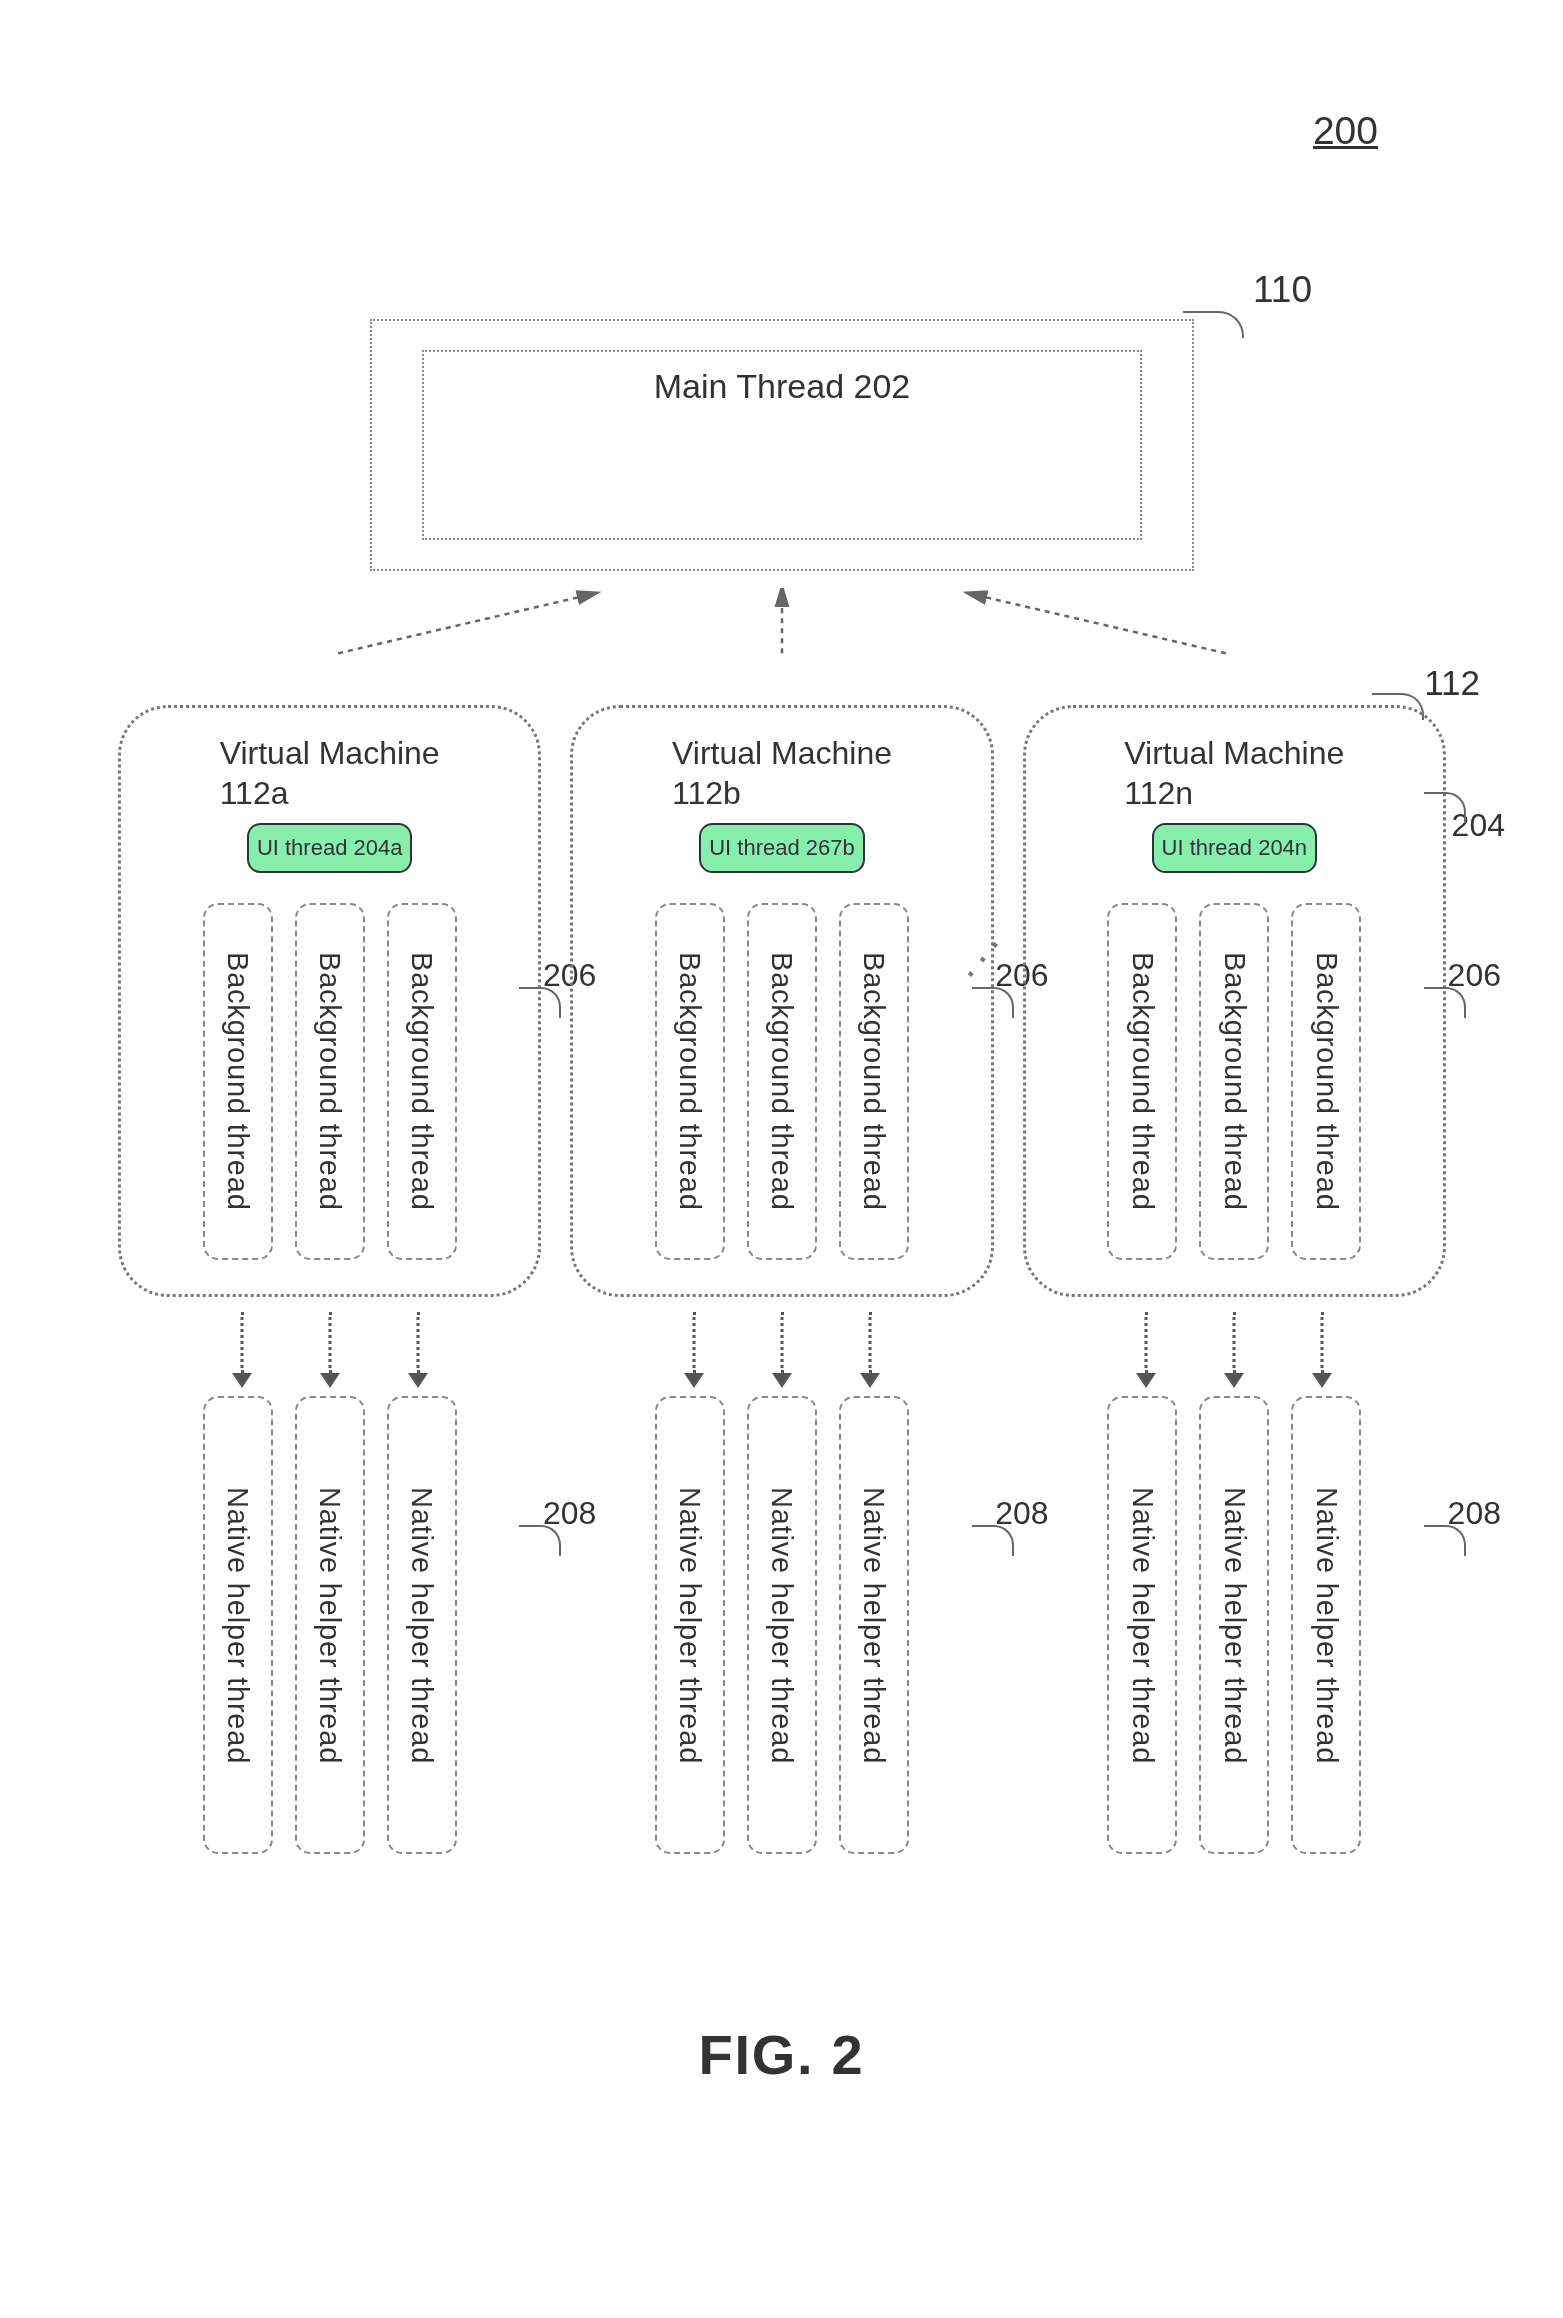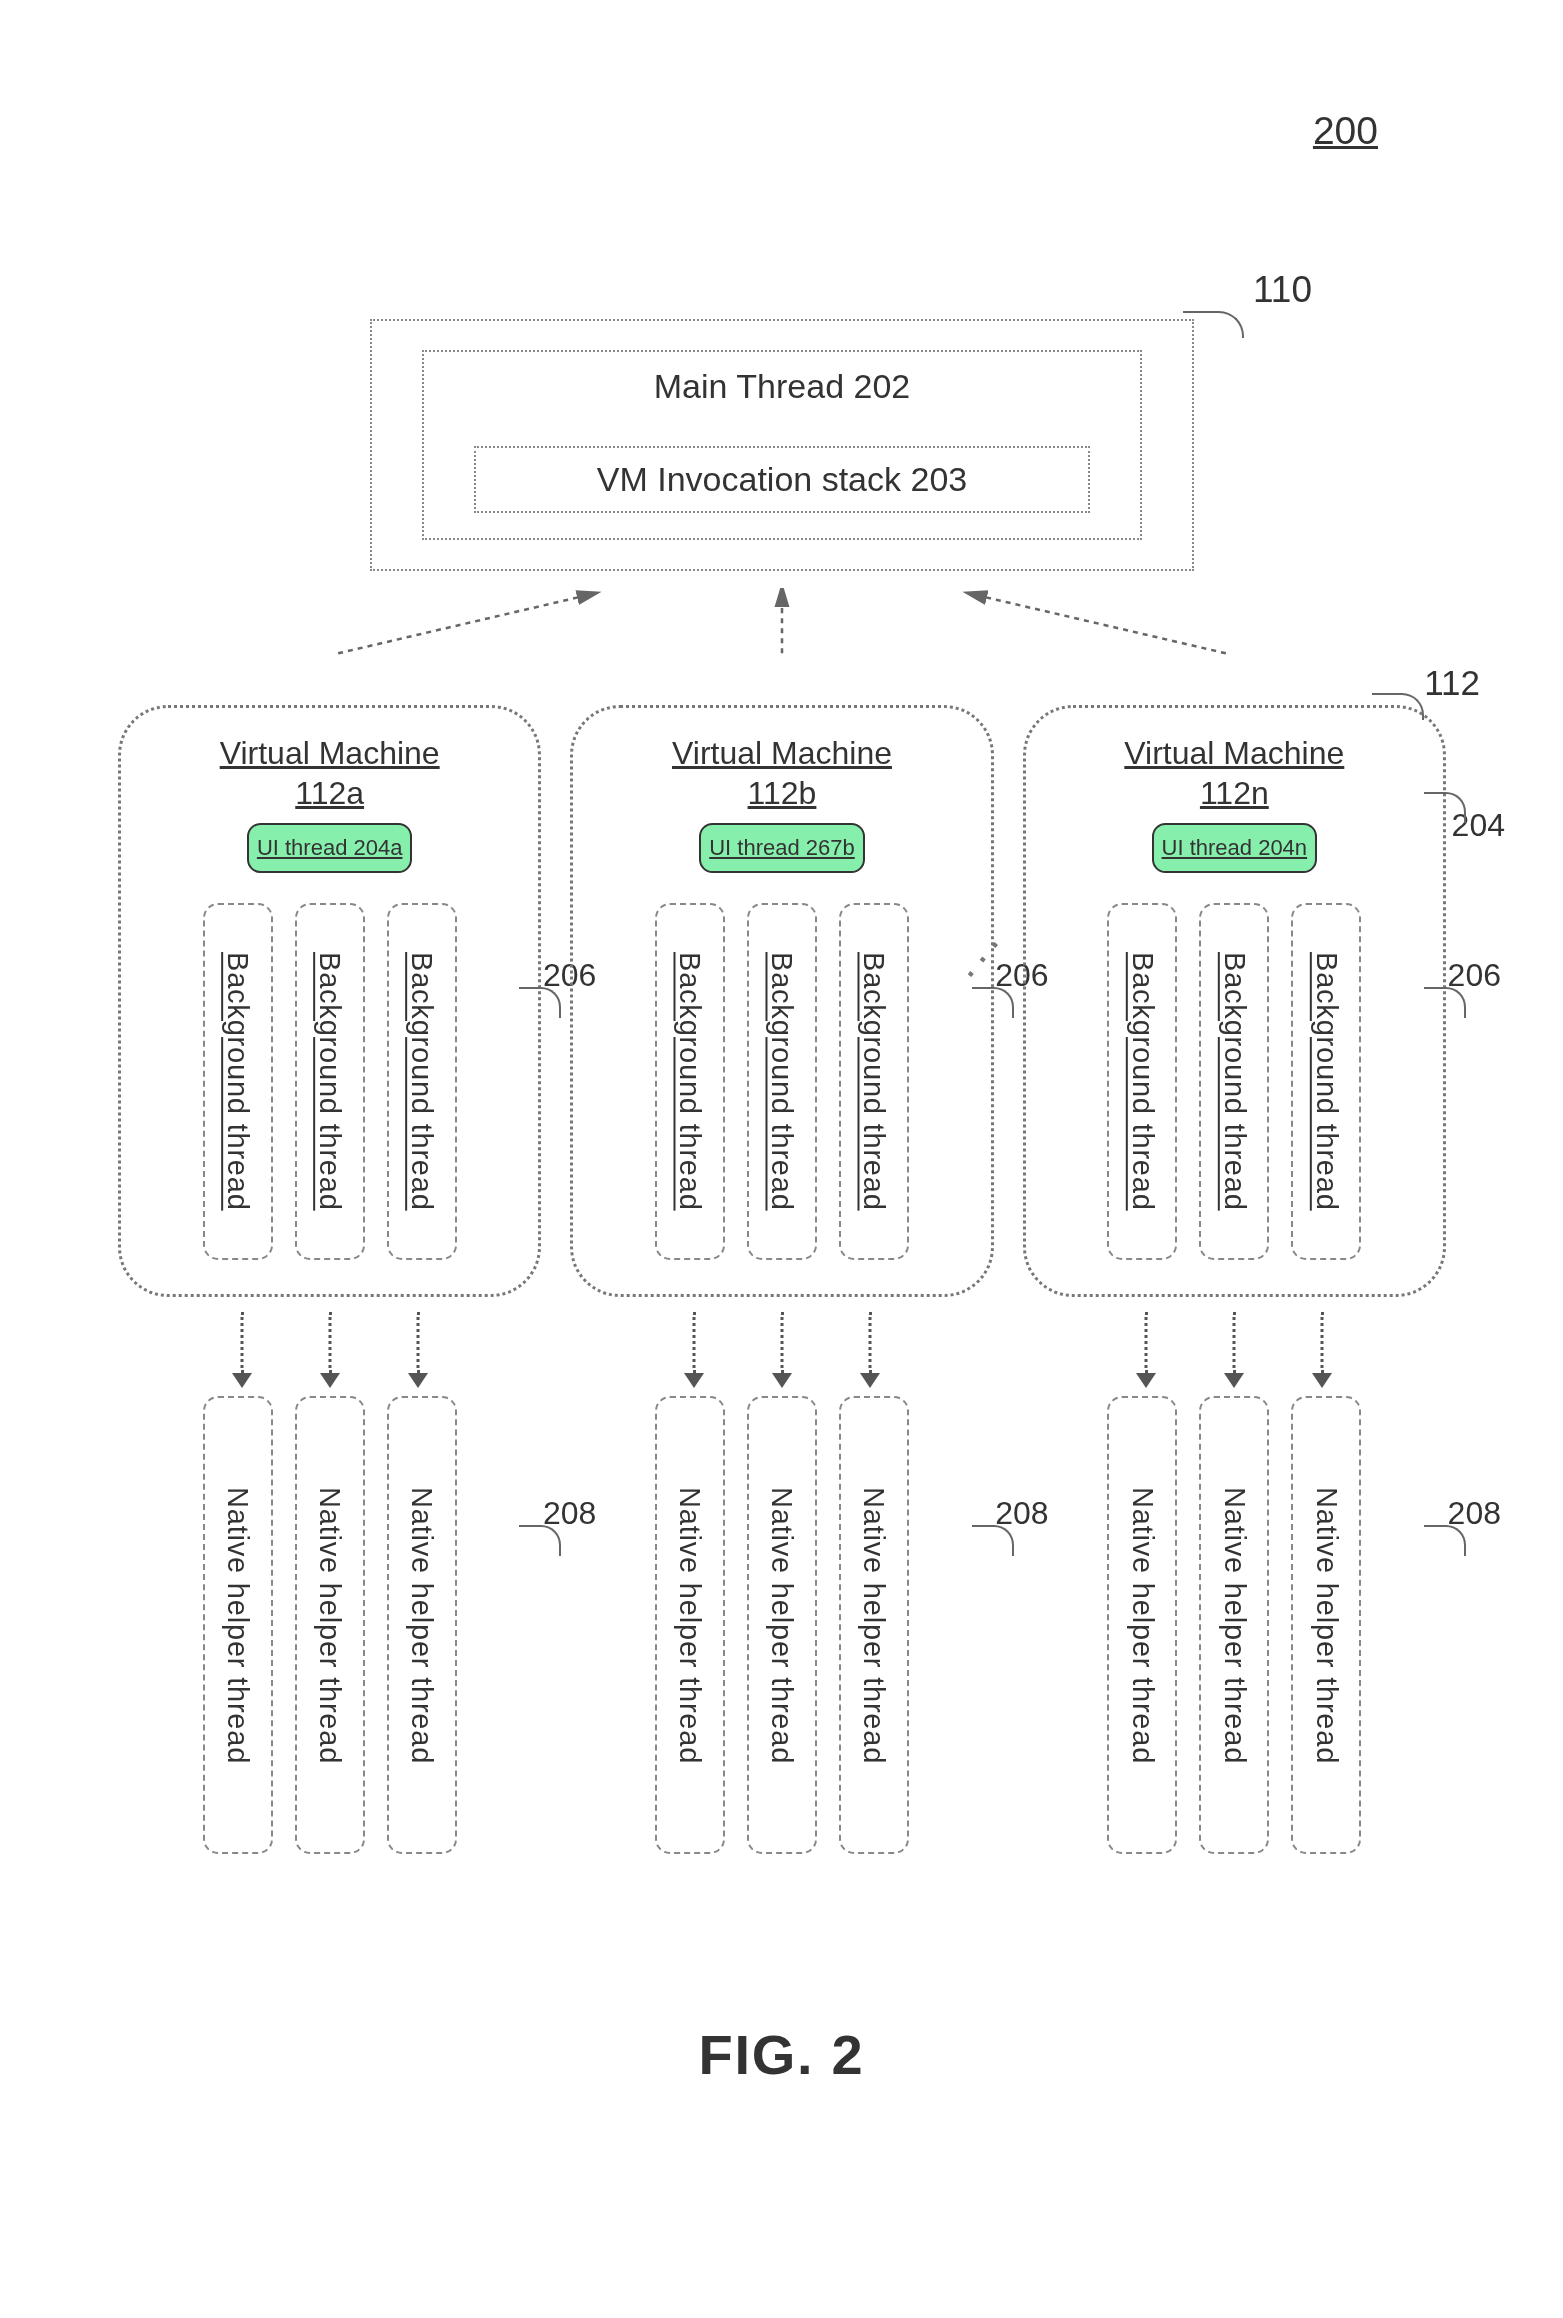--- a/index.html
+++ b/index.html
@@ -101,25 +101,23 @@
     display: flex;
     flex-direction: column;
     align-items: center;
   }
   .vm-bubble {
     width: 100%;
     border: 3.4px dotted #777;
     border-radius: 50px;
     padding: 25px 17px 34px 17px;
     box-sizing: border-box;
-    text-align: center;
     display: flex;
     flex-direction: column;
     align-items: center;
-    text-decoration: underline;
   }
   .vm-title {
     font-size: 32px;
     line-height: 1.25;
   }
   .ui-thread {
     border: 2.5px solid #333;
     border-radius: 13.4px;
     padding: 10px 8px;
     font-size: 22px;
@@ -239,21 +237,20 @@
   <div class="page-label">200</div>
 
   <div class="diagram">
 
     <div class="host-wrap">
       <div class="host-callout">110</div>
       <div class="host-callout-line"></div>
       <div class="host-box">
         <div class="main-thread-box">
           <div class="mt-label">Main Thread 202</div>
-          <div class="stack-box">VM Invocation stack 203</div>
         </div>
       </div>
     </div>
 
     <svg width="1328" height="67" style="display:block;margin-top:-17px" viewBox="0 0 1580 80">
       <defs>
         <marker id="ah" markerWidth="10" markerHeight="10" refX="5" refY="3" orient="auto">
           <path d="M0,0 L10,3 L0,6 Z" fill="#666"></path>
         </marker>
       </defs>

